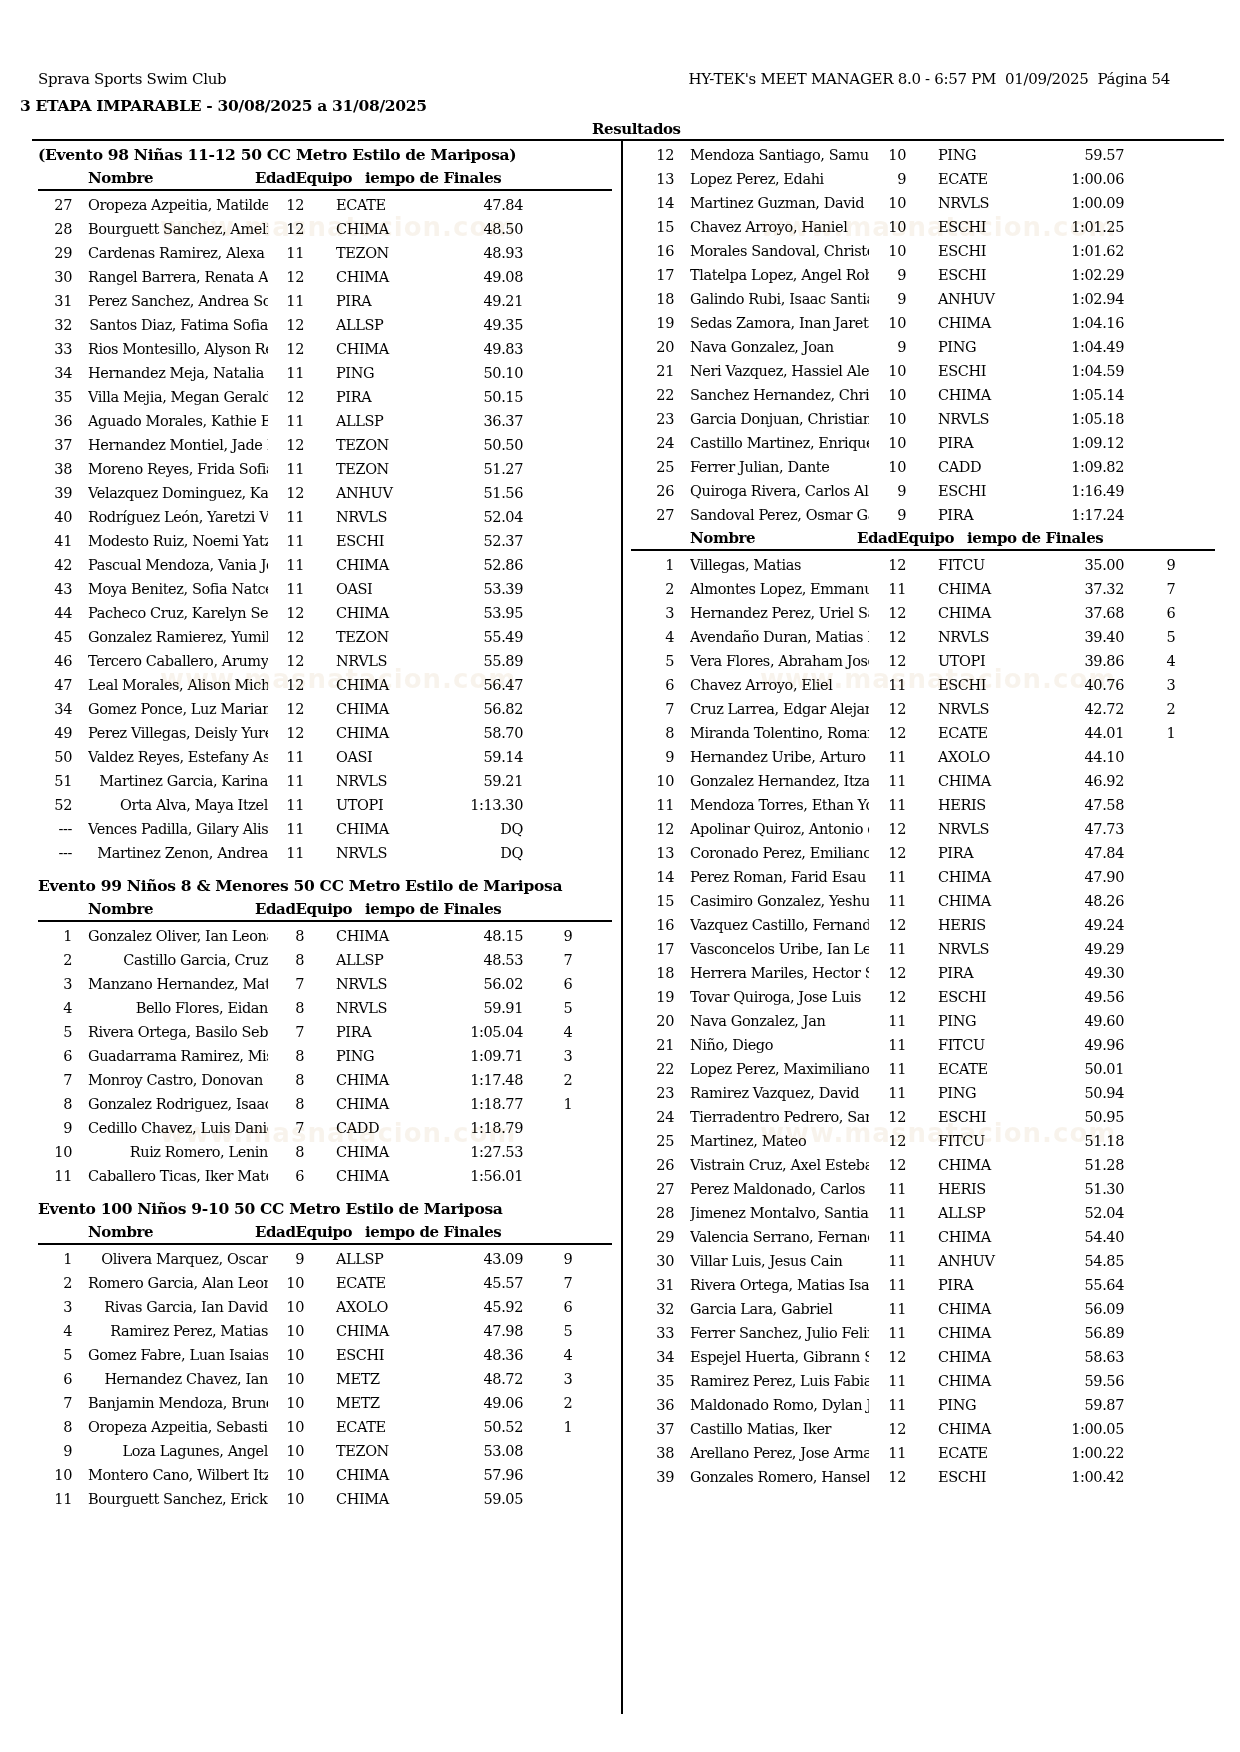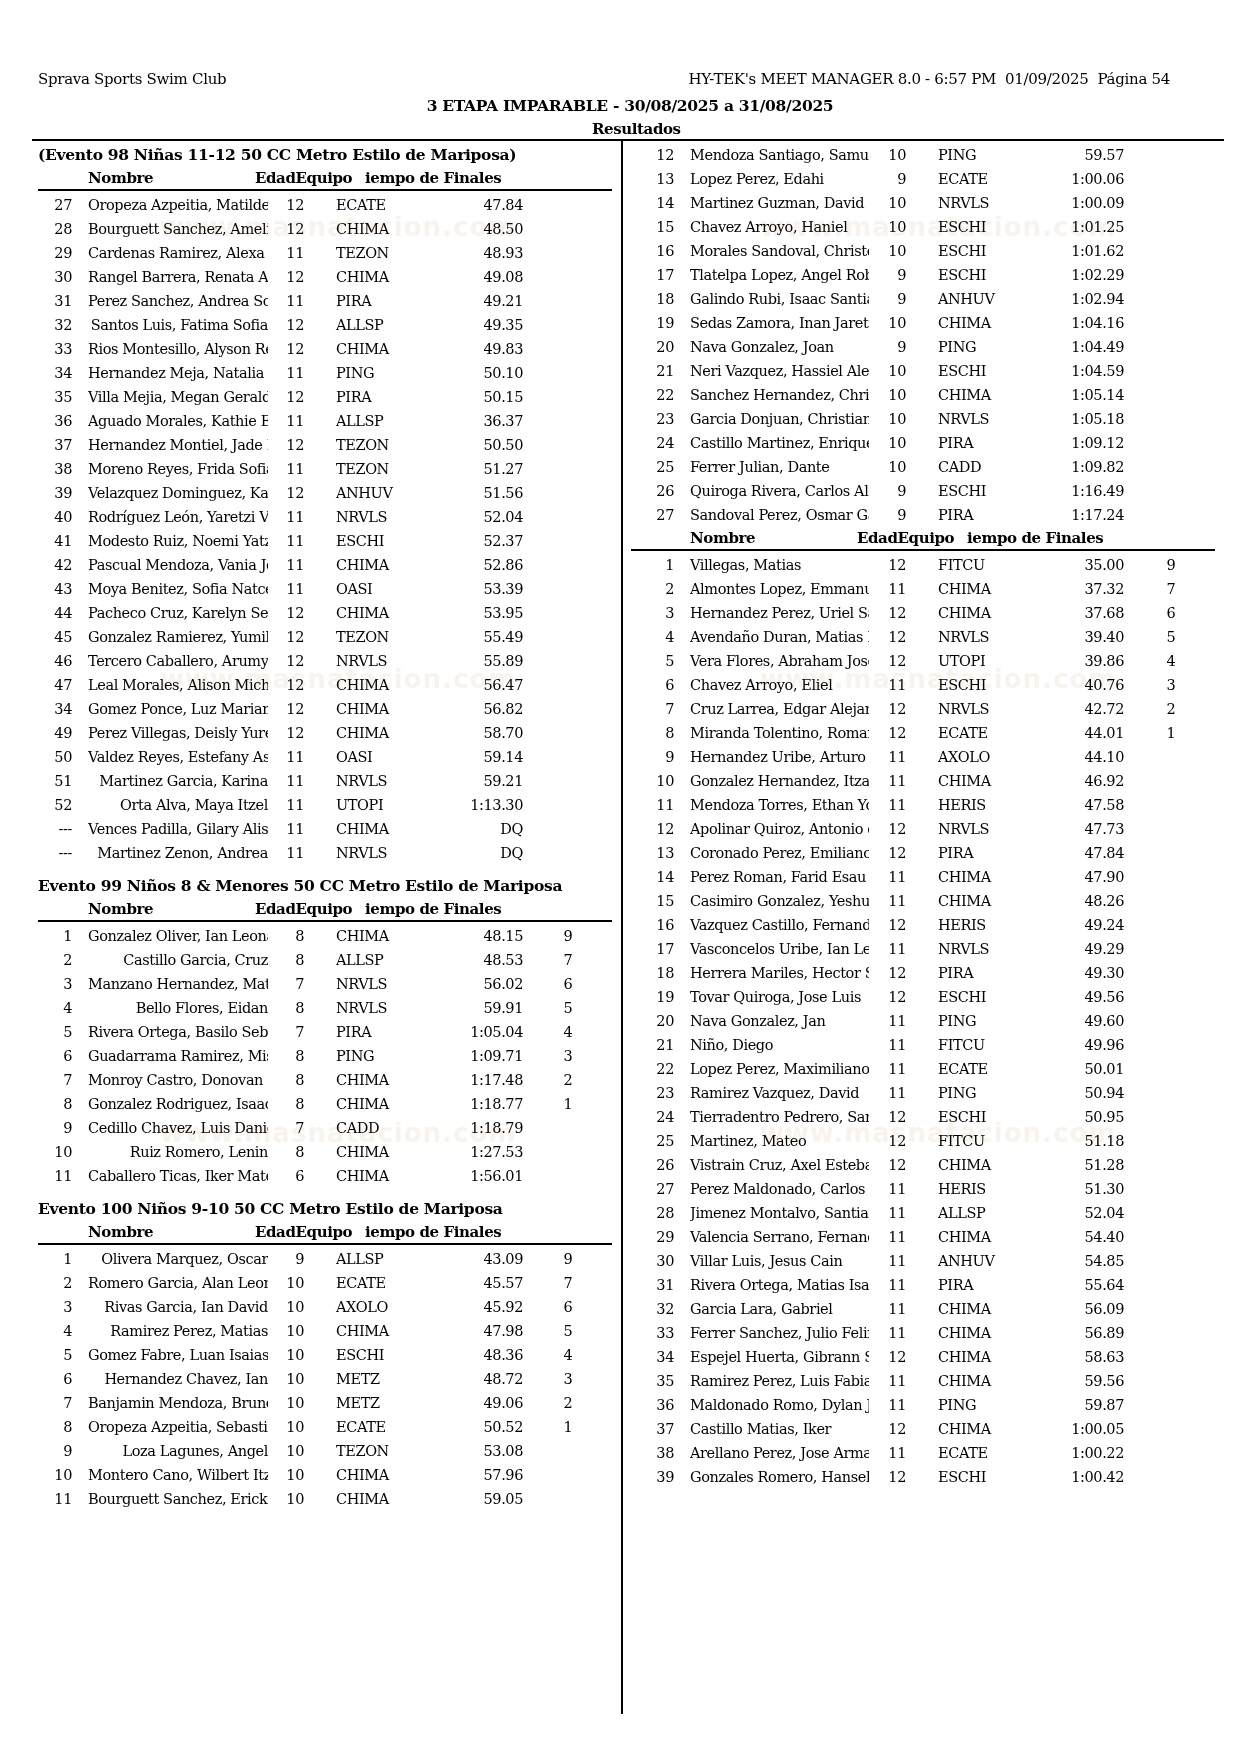--- a/index.html
+++ b/index.html
@@ -3,21 +3,21 @@
 <meta charset="utf-8">
 <style>
   html, body { margin: 0; padding: 0; background: #ffffff; }
   body {
     width: 1240px; height: 1752px; position: relative; overflow: hidden;
     font-family: "DejaVu Serif", "Liberation Serif", serif;
     color: #000000;
   }
   .hdr-left { position: absolute; left: 38px; top: 70px; font-size: 15px; letter-spacing: -0.3px; }
   .hdr-right { position: absolute; right: 70px; top: 70px; font-size: 15px; letter-spacing: -0.3px; white-space: pre; }
-  .hdr-title { position: absolute; left: 0; width: 1240px; top: 96px; text-align: center; font-weight: bold; font-size: 15.5px; letter-spacing: -0.3px; padding-left: 20px; box-sizing: border-box; }
+  .hdr-title { position: absolute; left: 0; width: 1240px; top: 96px; font-weight: bold; font-size: 15.5px; letter-spacing: -0.3px; padding-left: 20px; box-sizing: border-box; }
   .hdr-sub { position: absolute; left: 592px; top: 120px; font-weight: bold; font-size: 15px; letter-spacing: -0.4px; }
   .top-rule { position: absolute; left: 32px; top: 139px; width: 1192px; height: 2px; background: #000; }
   .vdivider { position: absolute; left: 621px; top: 139px; width: 2px; height: 1575px; background: #000; }
 
   .col { position: absolute; font-size: 14.5px; letter-spacing: -0.4px; }
   .col-left { left: 38px; top: 143px; width: 574px; }
   .col-right { left: 640px; top: 143px; width: 584px; }
 
   .event-title { font-weight: bold; font-size: 15.5px; letter-spacing: -0.3px; height: 24px; line-height: 24px; white-space: nowrap; }
   .event-title.gap { margin-top: 9px; }
@@ -120,21 +120,21 @@
       <div class="row">
         <span class="c-place">31</span>
         <span class="c-name">Perez Sanchez, Andrea Sofia</span>
         <span class="c-age">11</span>
         <span class="c-team">PIRA</span>
         <span class="c-time">49.21</span>
         <span class="c-pts"></span>
       </div>
       <div class="row">
         <span class="c-place">32</span>
-        <span class="c-name">Santos Luis, Fatima Sofia</span>
+        <span class="c-name">Santos Diaz, Fatima Sofia</span>
         <span class="c-age">12</span>
         <span class="c-team">ALLSP</span>
         <span class="c-time">49.35</span>
         <span class="c-pts"></span>
       </div>
       <div class="row">
         <span class="c-place">33</span>
         <span class="c-name">Rios Montesillo, Alyson Regin</span>
         <span class="c-age">12</span>
         <span class="c-team">CHIMA</span>

